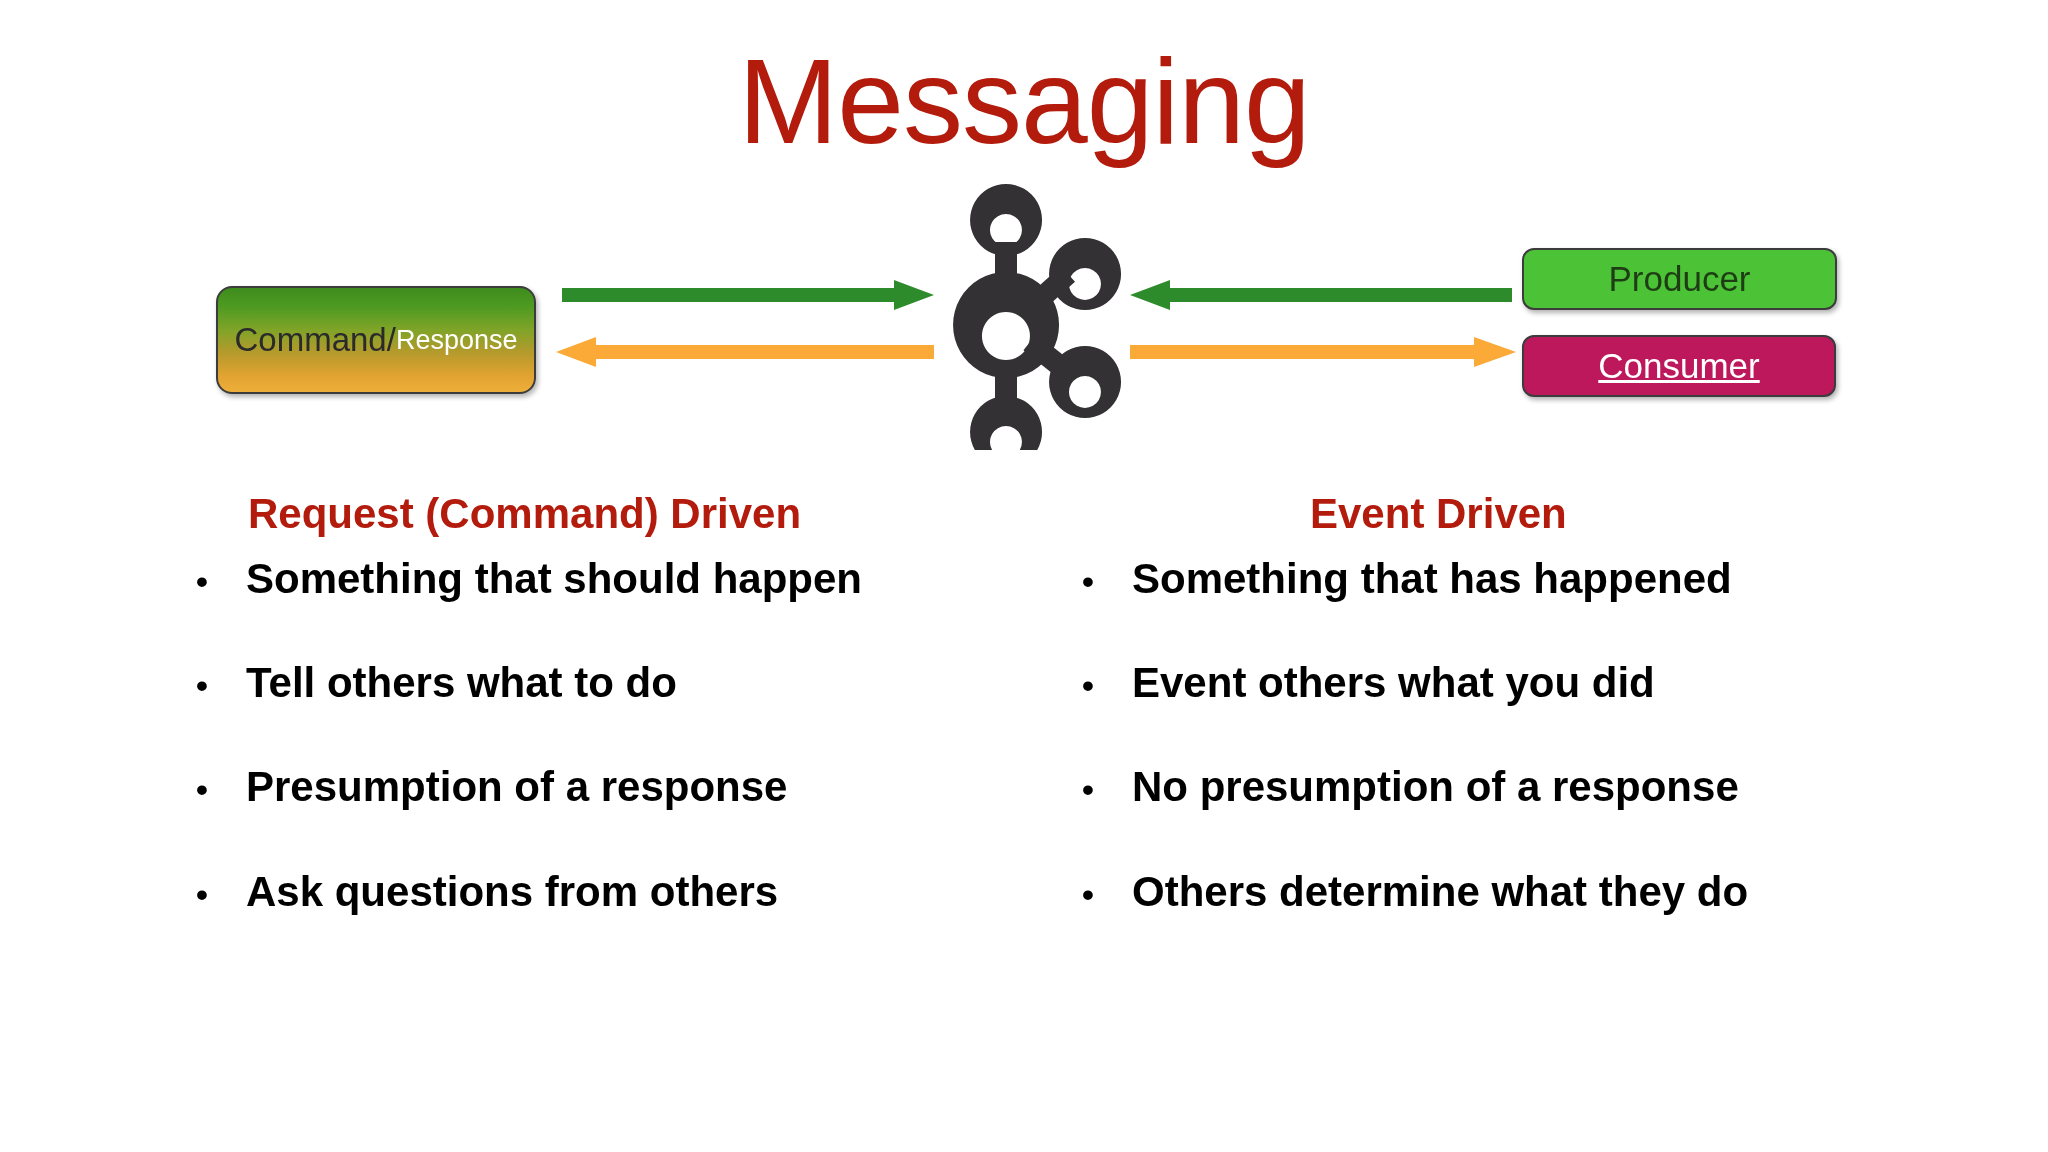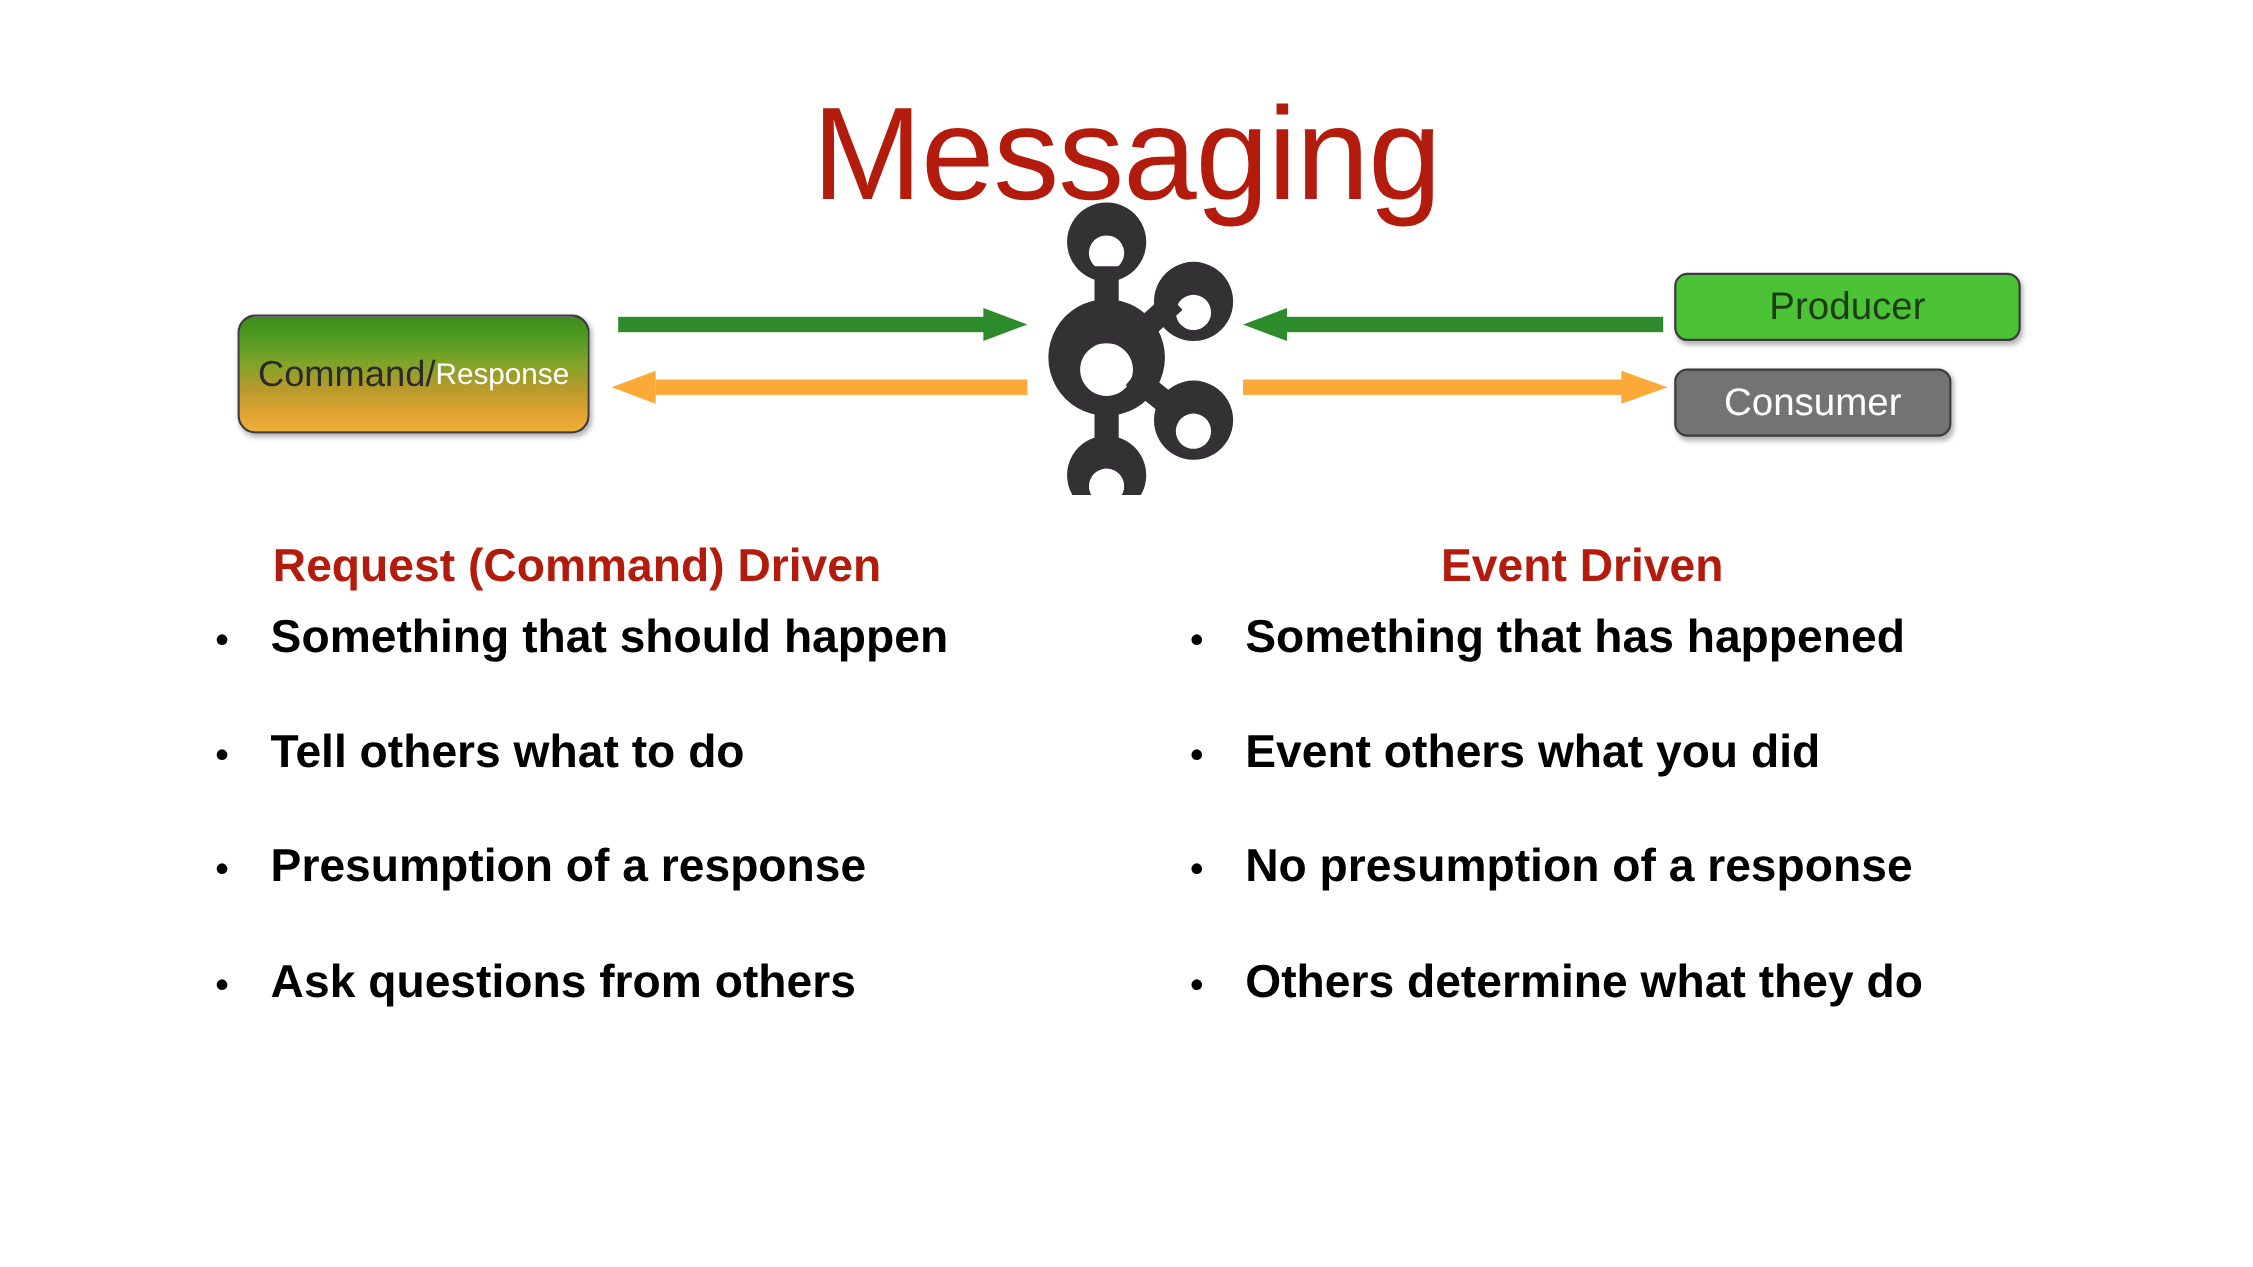--- a/index.html
+++ b/index.html
@@ -27,21 +27,20 @@
     position: absolute;
     top: 38px;
     left: 0;
     width: 2048px;
     text-align: center;
     font-size: 120px;
     line-height: 1.05;
     font-weight: 400;
     color: #B31B0C;
     letter-spacing: -1px;
-    margin-top: 39px;
   }
 
   
   .diagram {
     position: absolute;
     top: 190px;
     left: 0;
     width: 2048px;
     height: 280px;
   }
@@ -98,24 +97,25 @@
     left: 1522px;
     top: 58px;
     width: 315px;
     height: 62px;
     background: #4CC236;
     color: #1e3d14;
   }
   .consumer-box {
     left: 1522px;
     top: 145px;
-    width: 252px;
+    width: 314px;
     height: 62px;
-    background: #737373;
+    background: #be185d;
     color: #ffffff;
+    text-decoration: underline;
   }
 
   
   .arrow {
     position: absolute;
     height: 30px;
   }
   .arrow .shaft {
     position: absolute;
     top: 8px;

